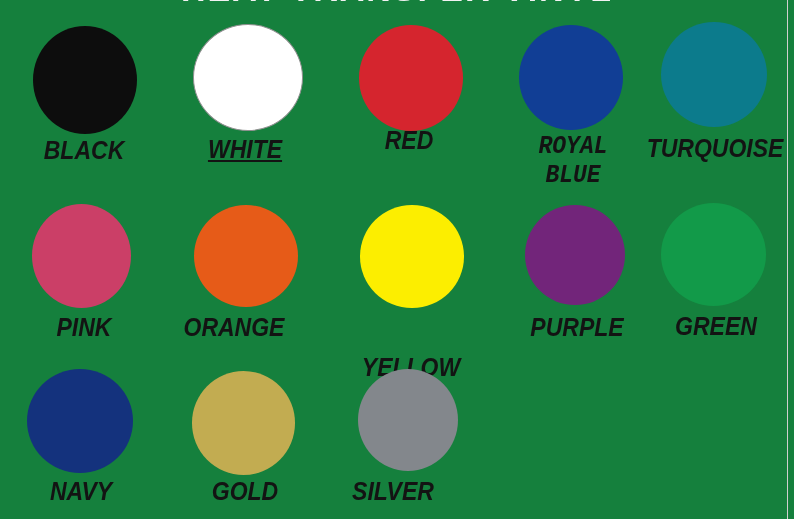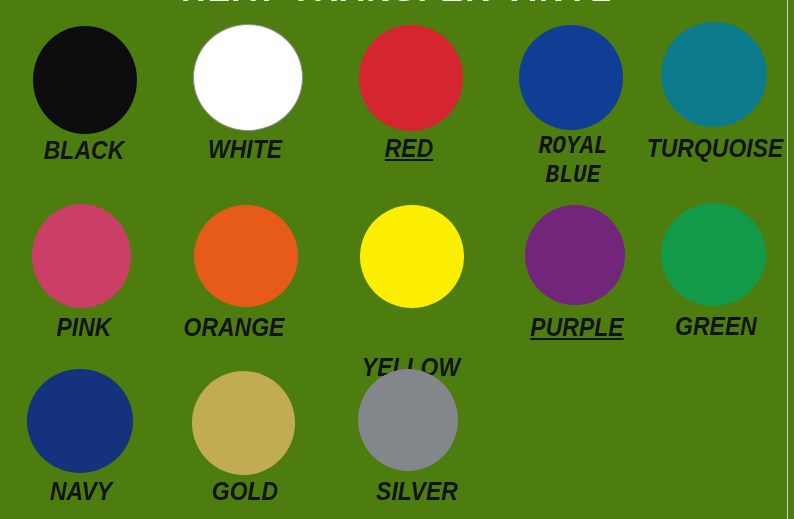--- a/index.html
+++ b/index.html
@@ -10,21 +10,21 @@
     height: 519px;
     overflow: hidden;
     background: #ffffff;
     font-family: "Liberation Sans", sans-serif;
     -webkit-font-smoothing: antialiased;
   }
   #page {
     position: relative;
     width: 794px;
     height: 519px;
-    background: #4d7c0f;
+    background: #15803d;
   }
   .edge-line {
     position: absolute;
     top: 0;
     width: 1px;
     height: 519px;
     background: #cfcfcf;
   }
   .title {
     position: absolute;
@@ -63,27 +63,27 @@
   <div class="edge-line" style="left:787px"></div>
   <div id="swatches">
       <div class="swatch">
         <div class="dot" style="left: 32.8px; top: 26px; width: 104px; height: 108px; background: rgb(13, 13, 13);"></div>
         <div class="label" style="left: -76.1px; width: 320px; top: 137.5px;">
           <div class="label-line">BLACK</div>
         </div>
       </div>
       <div class="swatch">
         <div class="dot" style="left: 192.8px; top: 24.1px; width: 108px; height: 104.6px; background: rgb(255, 255, 255); border: 1px solid rgb(143, 143, 143);"></div>
-        <div class="label" style="left: 84.6px; width: 320px; top: 136.8px;">
+        <div class="label" style="left: 84.6px; width: 320px; top: 136.8px; text-decoration: underline;">
           <div class="label-line">WHITE</div>
         </div>
       </div>
       <div class="swatch">
         <div class="dot" style="left: 359px; top: 25px; width: 104px; height: 105.6px; background: rgb(213, 37, 46);"></div>
-        <div class="label" style="left: 249.2px; width: 320px; top: 136px; text-decoration: underline;">
+        <div class="label" style="left: 249.2px; width: 320px; top: 128px;">
           <div class="label-line">RED</div>
         </div>
       </div>
       <div class="swatch">
         <div class="dot" style="left: 518.7px; top: 25.1px; width: 104.6px; height: 105.4px; background: rgb(17, 62, 149);"></div>
         <div class="label" style="left: 412.9px; width: 320px; top: 134.4px; font-family: Liberation Mono, monospace;">
           <div class="label-line">ROYAL</div>
           <div class="label-line" style="margin-top: 4px;">BLUE</div>
         </div>
       </div>
@@ -106,21 +106,21 @@
         </div>
       </div>
       <div class="swatch">
         <div class="dot" style="left: 359.6px; top: 204.7px; width: 104px; height: 103.6px; background: rgb(252, 238, 0);"></div>
         <div class="label" style="left: 250.7px; width: 320px; top: 315px; margin-top: 40px;">
           <div class="label-line">YELLOW</div>
         </div>
       </div>
       <div class="swatch">
         <div class="dot" style="left: 524.8px; top: 204.7px; width: 100px; height: 100.8px; background: rgb(114, 37, 122);"></div>
-        <div class="label" style="left: 417.1px; width: 320px; top: 315px; text-decoration: underline;">
+        <div class="label" style="left: 417.1px; width: 320px; top: 315px;">
           <div class="label-line">PURPLE</div>
         </div>
       </div>
       <div class="swatch">
         <div class="dot" style="left: 660.8px; top: 203.1px; width: 105.2px; height: 102.8px; background: rgb(18, 154, 73);"></div>
         <div class="label" style="left: 556.3px; width: 320px; top: 314.2px;">
           <div class="label-line">GREEN</div>
         </div>
       </div>
       <div class="swatch">
@@ -130,18 +130,18 @@
         </div>
       </div>
       <div class="swatch">
         <div class="dot" style="left: 191.8px; top: 370.8px; width: 103.4px; height: 104px; background: rgb(194, 172, 81);"></div>
         <div class="label" style="left: 85.3px; width: 320px; top: 479px;">
           <div class="label-line">GOLD</div>
         </div>
       </div>
       <div class="swatch">
         <div class="dot" style="left: 358px; top: 369.2px; width: 100.2px; height: 102.2px; background: rgb(131, 135, 140);"></div>
-        <div class="label" style="left: 257px; width: 320px; top: 479px;">
+        <div class="label" style="left: 233px; width: 320px; top: 479px;">
           <div class="label-line">SILVER</div>
         </div>
       </div>
     </div>
 </div>
 
 </body></html>

